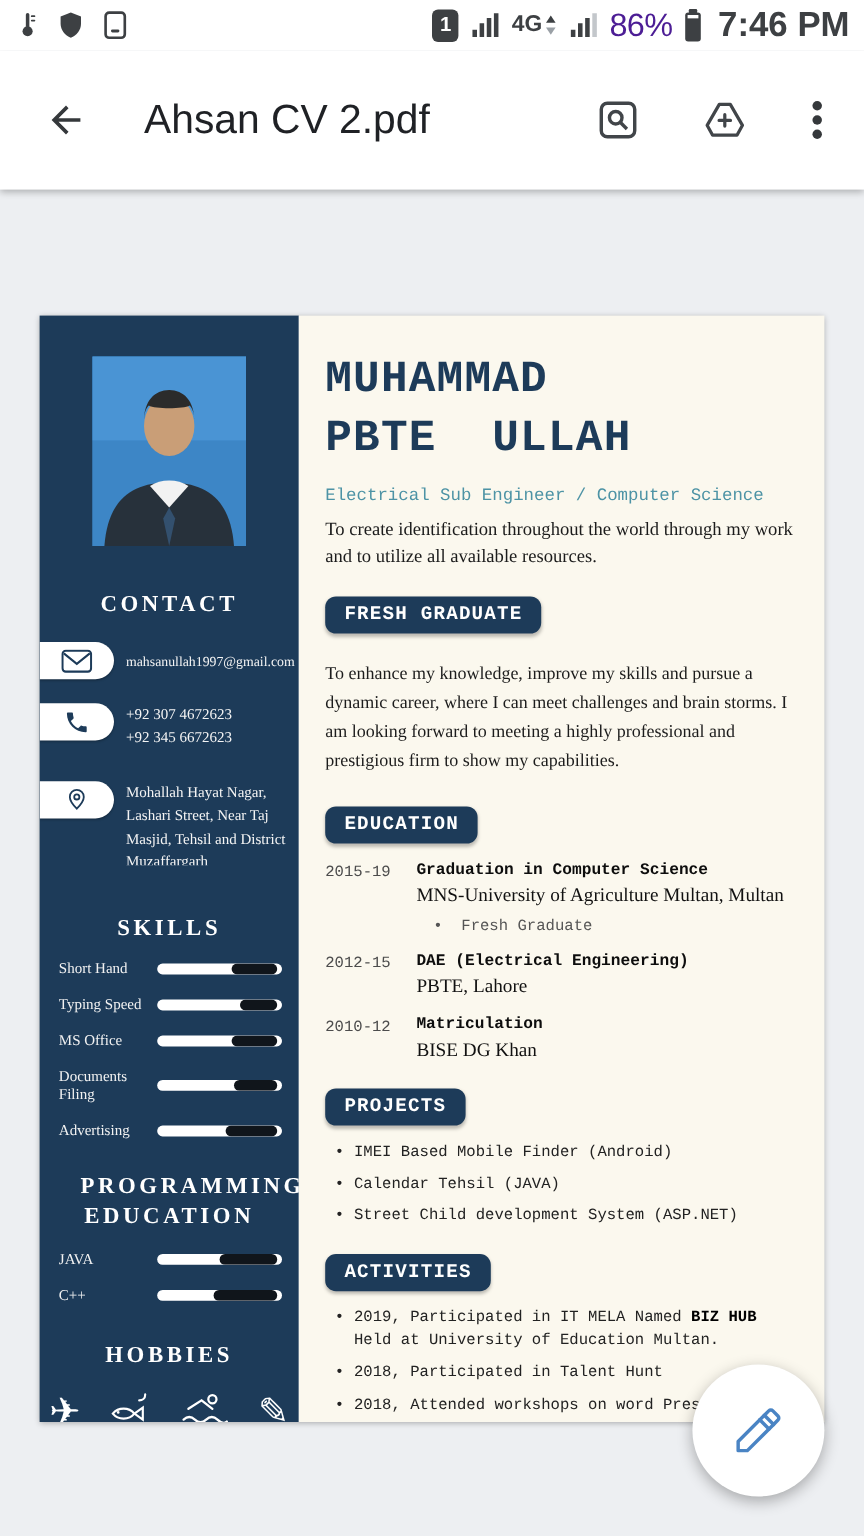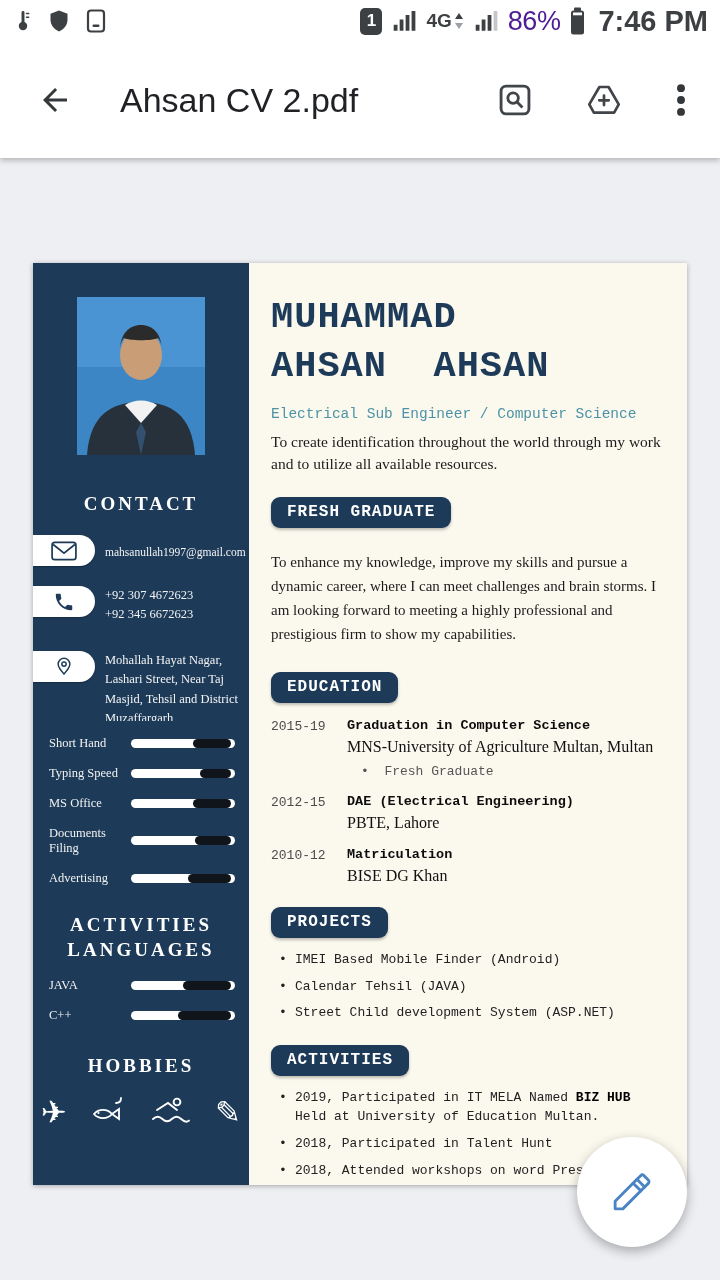--- a/index.html
+++ b/index.html
@@ -226,20 +226,21 @@
         <div class="c-row" style="margin-top:26px;">
           <span class="tab">
             <svg width="20" height="24" viewBox="0 0 24 24" fill="none" stroke="#1d3b59" stroke-width="1.8">
                 <path d="M12 21.5s-7-7.3-7-11.8A7 7 0 0 1 19 9.7c0 4.5-7 11.8-7 11.8z"></path>
                 <circle cx="12" cy="9.7" r="2.6"></circle>
               </svg>
           </span>
           <span class="c-text addr">Mohallah Hayat Nagar, Lashari Street, Near Taj Masjid, Tehsil and District Muzaffargarh</span>
         </div>
 
+        <h2 class="side-h skills-h">SKILLS</h2>
 
         <div>
           <div class="skill-row">
             <span class="skill-name">Short Hand</span>
             <span class="skill-bar">
                 <span class="skill-dark" style="left: 60%;"></span>
               </span>
           </div>
           <div class="skill-row">
             <span class="skill-name">Typing Speed</span>
@@ -260,21 +261,21 @@
               </span>
           </div>
           <div class="skill-row">
             <span class="skill-name">Advertising</span>
             <span class="skill-bar">
                 <span class="skill-dark" style="left: 55%;"></span>
               </span>
           </div>
         </div>
 
-        <h2 class="side-h prog-h">ACTIVITIES LANGUAGES</h2>
+        <h2 class="side-h prog-h">PROGRAMMING EDUCATION</h2>
 
         <div>
           <div class="skill-row">
             <span class="skill-name">JAVA</span>
             <span class="skill-bar">
                 <span class="skill-dark" style="left: 50%;"></span>
               </span>
           </div>
           <div class="skill-row">
             <span class="skill-name">C++</span>
@@ -303,21 +304,21 @@
                 <path d="M2 24c3.2-3 6.2-3 9.4 0s6.2 3 9.4 0 6.2-3 9.4 0 6.2 3 7.8 1.6"></path>
               </svg>
           </span>
           <span class="hobby-glyph">✎</span>
         </div>
       </aside>
 
       <main class="cv-main">
         <h1 class="cv-name">
           <span>MUHAMMAD</span>
-          <span>AHSAN  AHSAN</span>
+          <span>PBTE  ULLAH</span>
         </h1>
         <div class="cv-sub">Electrical Sub Engineer / Computer Science</div>
         <p class="cv-obj">To create identification throughout the world through my work and to utilize all available resources.</p>
 
         <span class="badge">FRESH GRADUATE</span>
 
         <p class="cv-summary">To enhance my knowledge, improve my skills and pursue a dynamic career, where I can meet challenges and brain storms. I am looking forward to meeting a highly professional and prestigious firm to show my capabilities.</p>
 
         <span class="badge" style="margin-top:26px;text-align:center;">EDUCATION</span>
 

